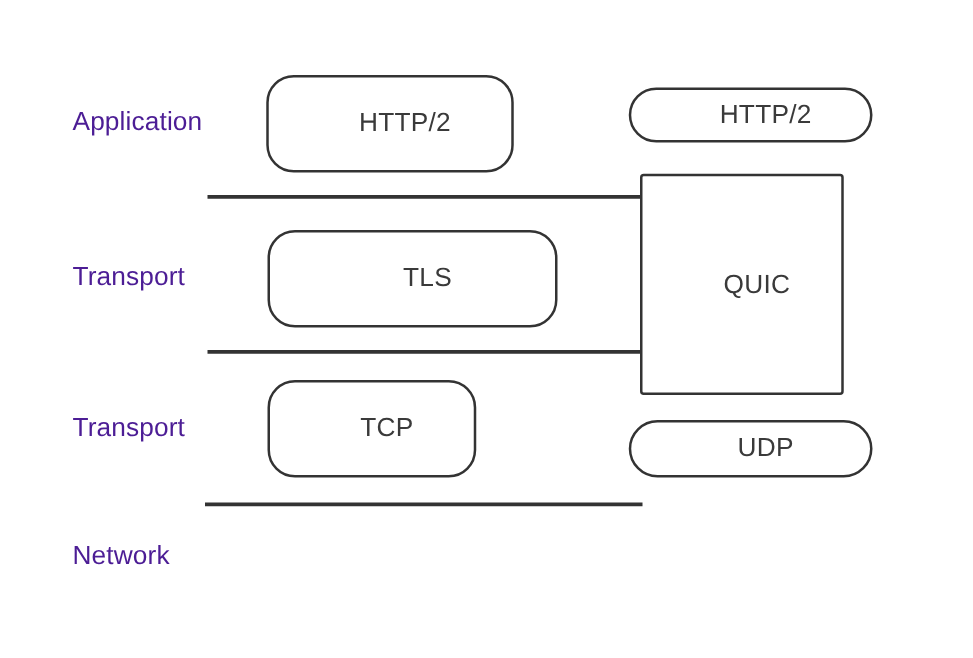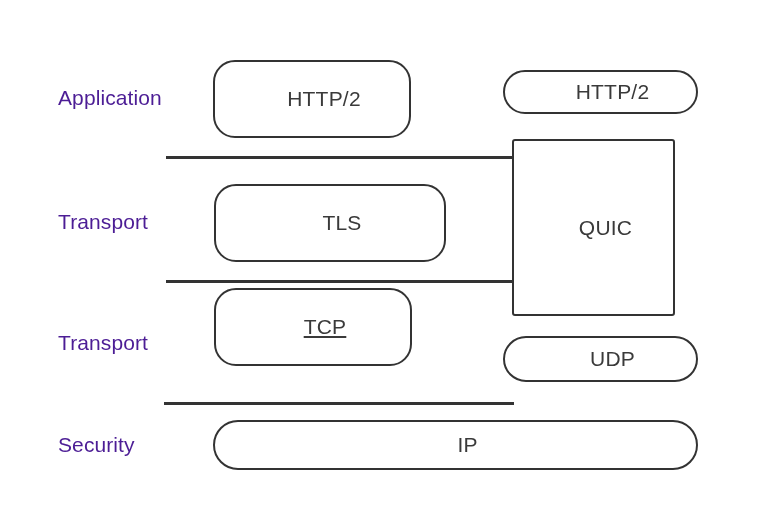--- a/index.html
+++ b/index.html
@@ -60,21 +60,21 @@
   .node.rect  { border-radius: 3px; }
 
   
   .node-http2-left {
     left: 213px; top: 60px; width: 198px; height: 78px;
   }
   .node-tls {
     left: 214px; top: 184px; width: 232px; height: 78px;
   }
   .node-tcp {
-    left: 214px; top: 288px; width: 198px; height: 78px; text-decoration: underline;
+    left: 214px; top: 304px; width: 167px; height: 78px;
   }
 
   
   .node-http2-right {
     left: 503px; top: 70px; width: 195px; height: 44px;
   }
   .node-quic {
     left: 512px; top: 139px; width: 163px; height: 177px;
   }
   .node-udp {
@@ -100,35 +100,34 @@
 <body>
 
 <div id="diagram-canvas">
 
   <div class="layer-label application">Application</div>
 
   <div class="layer-label security">Transport</div>
 
   <div class="layer-label transport">Transport</div>
 
-  <div class="layer-label network">Security</div>
+  <div class="layer-label network">Network</div>
 
   <div class="divider divider-app-sec"></div>
 
   <div class="divider divider-sec-tra"></div>
 
   <div class="divider divider-tra-net"></div>
 
   <div class="node round node-http2-left">HTTP/2</div>
 
   <div class="node round node-tls">TLS</div>
 
   <div class="node round node-tcp">TCP</div>
 
   <div class="node pill node-http2-right">HTTP/2</div>
 
   <div class="node rect node-quic">QUIC</div>
 
   <div class="node pill node-udp">UDP</div>
 
-  <div class="node pill node-ip">IP</div>
 
 </div>
 
 </body></html>

